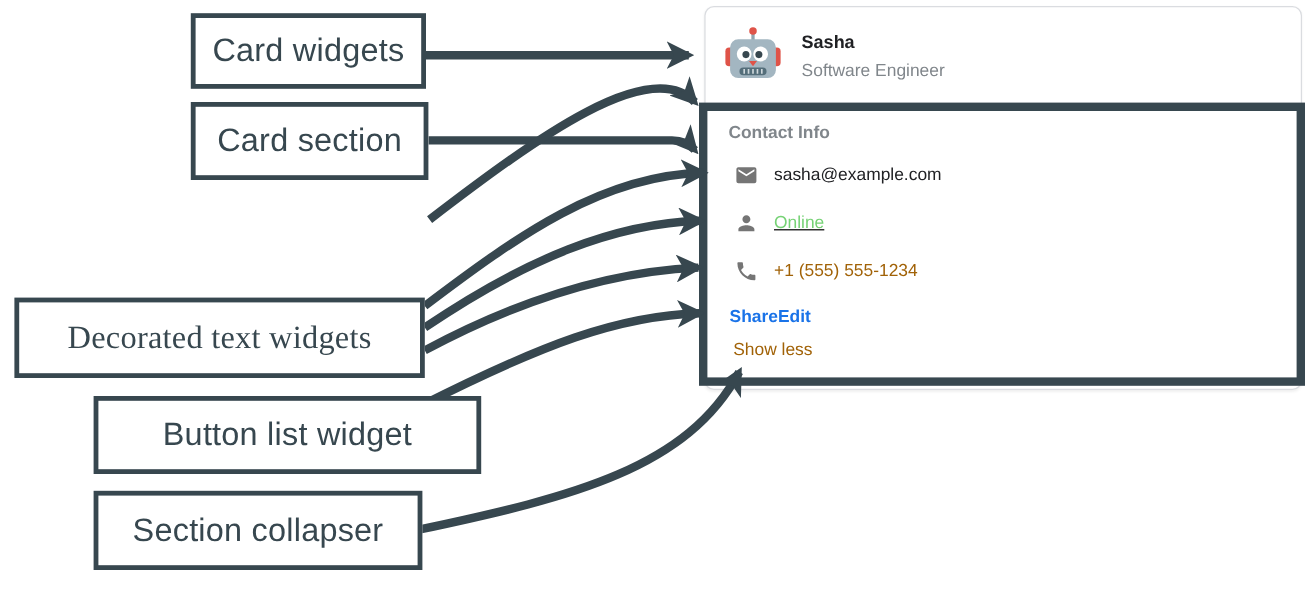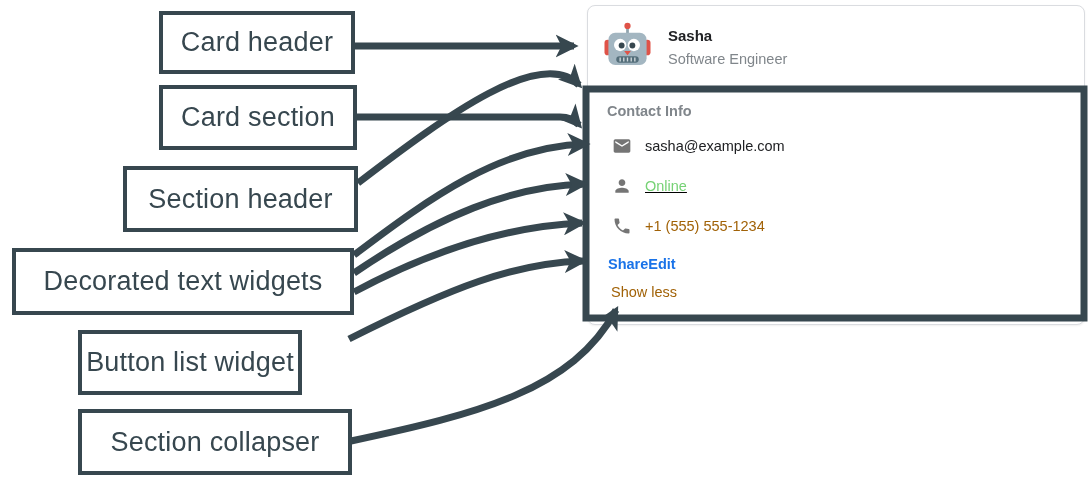--- a/index.html
+++ b/index.html
@@ -112,20 +112,19 @@
       <path d="M 357 117 L 560 117 Q 572 117 579 125" marker-end="url(#ah)"></path>
       <path d="M 358 183 C 448 114, 542 46, 579 85" marker-end="url(#ah)"></path>
       <path d="M 354 255 C 432 196, 502 146, 586 144" marker-end="url(#ah)"></path>
       <path d="M 354 273 C 438 216, 512 186, 584 184" marker-end="url(#ah)"></path>
       <path d="M 354 292 C 438 247, 512 226, 582 223" marker-end="url(#ah)"></path>
       <path d="M 349 339 C 452 287, 515 263, 583 261" marker-end="url(#ah)"></path>
       <path d="M 351 441 C 478 414, 573 390, 616 310" marker-end="url(#ah)"></path>
     </g>
   </svg>
 
-  <div class="label-box" style="left:159px;top:11px;width:196px;height:63px;">Card header</div>
+  <div class="label-box" style="left:159px;top:11px;width:196px;height:63px;">Card widgets</div>
   <div class="label-box" style="left:159px;top:85px;width:198px;height:65px;">Card section</div>
-  <div class="label-box" style="left:123px;top:166px;width:235px;height:66px;">Section header</div>
-  <div class="label-box" style="left:12px;top:248px;width:342px;height:67px;">Decorated text widgets</div>
-  <div class="label-box" style="left:78px;top:330px;width:224px;height:65px;">Button list widget</div>
+  <div class="label-box" style="left:12px;top:248px;width:342px;height:67px;font-family:Liberation Serif, serif;">Decorated text widgets</div>
+  <div class="label-box" style="left:78px;top:330px;width:323px;height:65px;">Button list widget</div>
   <div class="label-box" style="left:78px;top:409px;width:274px;height:66px;">Section collapser</div>
 
 </div>
 
 </body></html>

